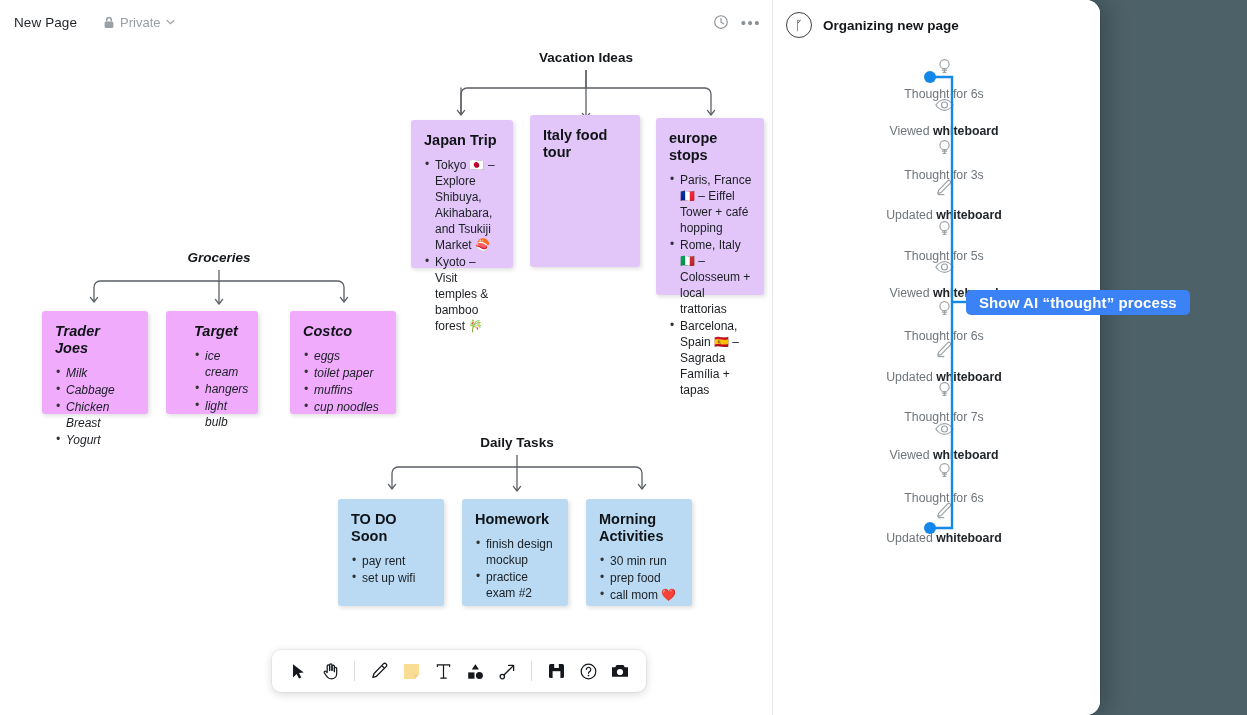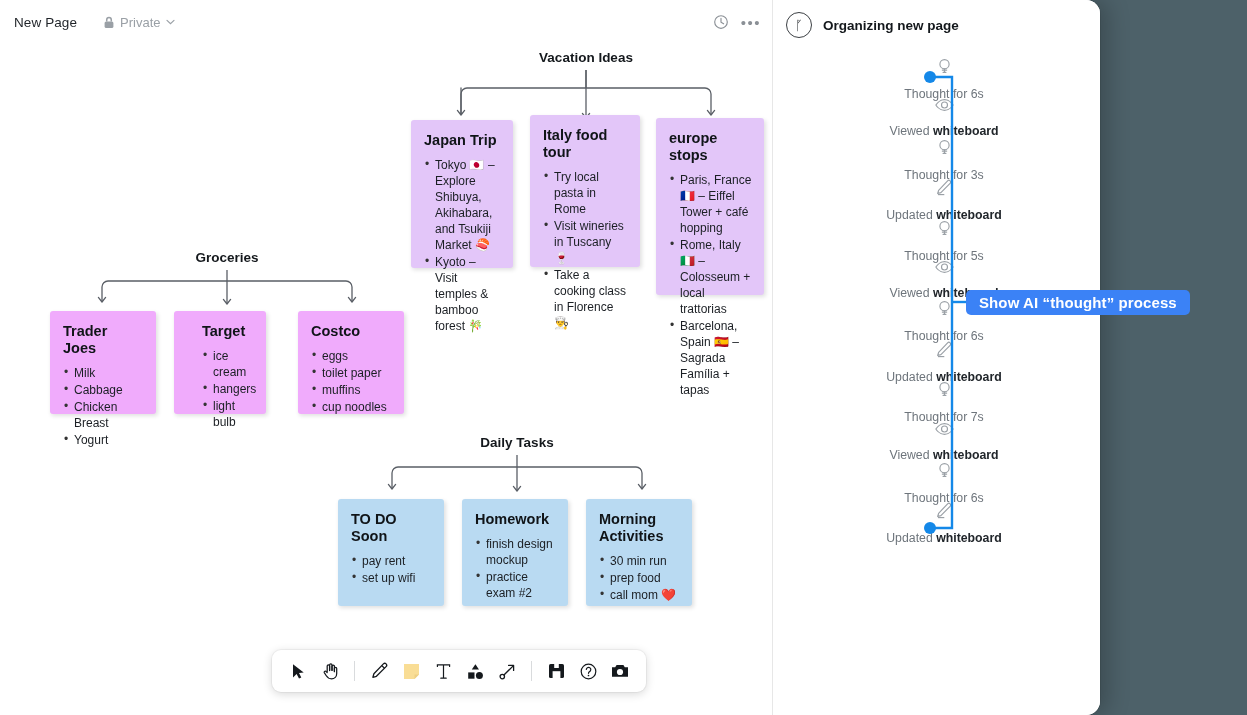--- a/index.html
+++ b/index.html
@@ -168,37 +168,32 @@
 
         <div class="card c-purple" style="left:411px;top:120px;width:102px;height:148px;">
           <h3>Japan Trip</h3>
           <ul>
               <li>Tokyo 🇯🇵 – Explore Shibuya, Akihabara, and Tsukiji Market 🍣</li>
               <li>Kyoto – Visit temples &amp; bamboo forest 🎋</li>
             </ul>
         </div>
         <div class="card c-purple" style="left:530px;top:115px;width:110px;height:152px;">
           <h3>Italy food tour</h3>
-          <ul>
-              <li>Try local pasta in Rome</li>
-              <li>Visit wineries in Tuscany 🍷</li>
-              <li>Take a cooking class in Florence 👨‍🍳</li>
-            </ul>
         </div>
         <div class="card c-purple" style="left:656px;top:118px;width:108px;height:177px;">
           <h3>europe stops</h3>
           <ul>
               <li>Paris, France 🇫🇷 – Eiffel Tower + café hopping</li>
               <li>Rome, Italy 🇮🇹 – Colosseum + local trattorias</li>
               <li>Barcelona, Spain 🇪🇸 – Sagrada Família + tapas</li>
             </ul>
         </div>
       </div>
 
-      <div class="group" style="left:8px;top:0;width:773px;height:420px;">
+      <div class="group" style="left:0;top:0;width:773px;height:420px;font-style:italic;">
         <div class="grp-label" style="left:219px;top:250px;">Groceries</div>
         <svg class="connector" style="left:88px;top:270px;" width="270" height="42" viewBox="0 0 270 42">
           <path d="M131 0 v 34" stroke="#5a5f66" stroke-width="1.3" fill="none"></path>
           <path d="M6 32 V 17 a 6 6 0 016-6 h238 a 6 6 0 016 6 V 32" stroke="#5a5f66" stroke-width="1.3" fill="none"></path>
           <path d="M6 32 l-3.6-4.6 M6 32 l3.6-4.6" stroke="#5a5f66" stroke-width="1.3" fill="none" stroke-linecap="round"></path>
           <path d="M131 34 l-3.6-4.6 M131 34 l3.6-4.6" stroke="#5a5f66" stroke-width="1.3" fill="none" stroke-linecap="round"></path>
           <path d="M256 32 l-3.6-4.6 M256 32 l3.6-4.6" stroke="#5a5f66" stroke-width="1.3" fill="none" stroke-linecap="round"></path>
         </svg>
 
         <div class="card c-yellow" style="left:42px;top:311px;width:106px;height:103px;">

